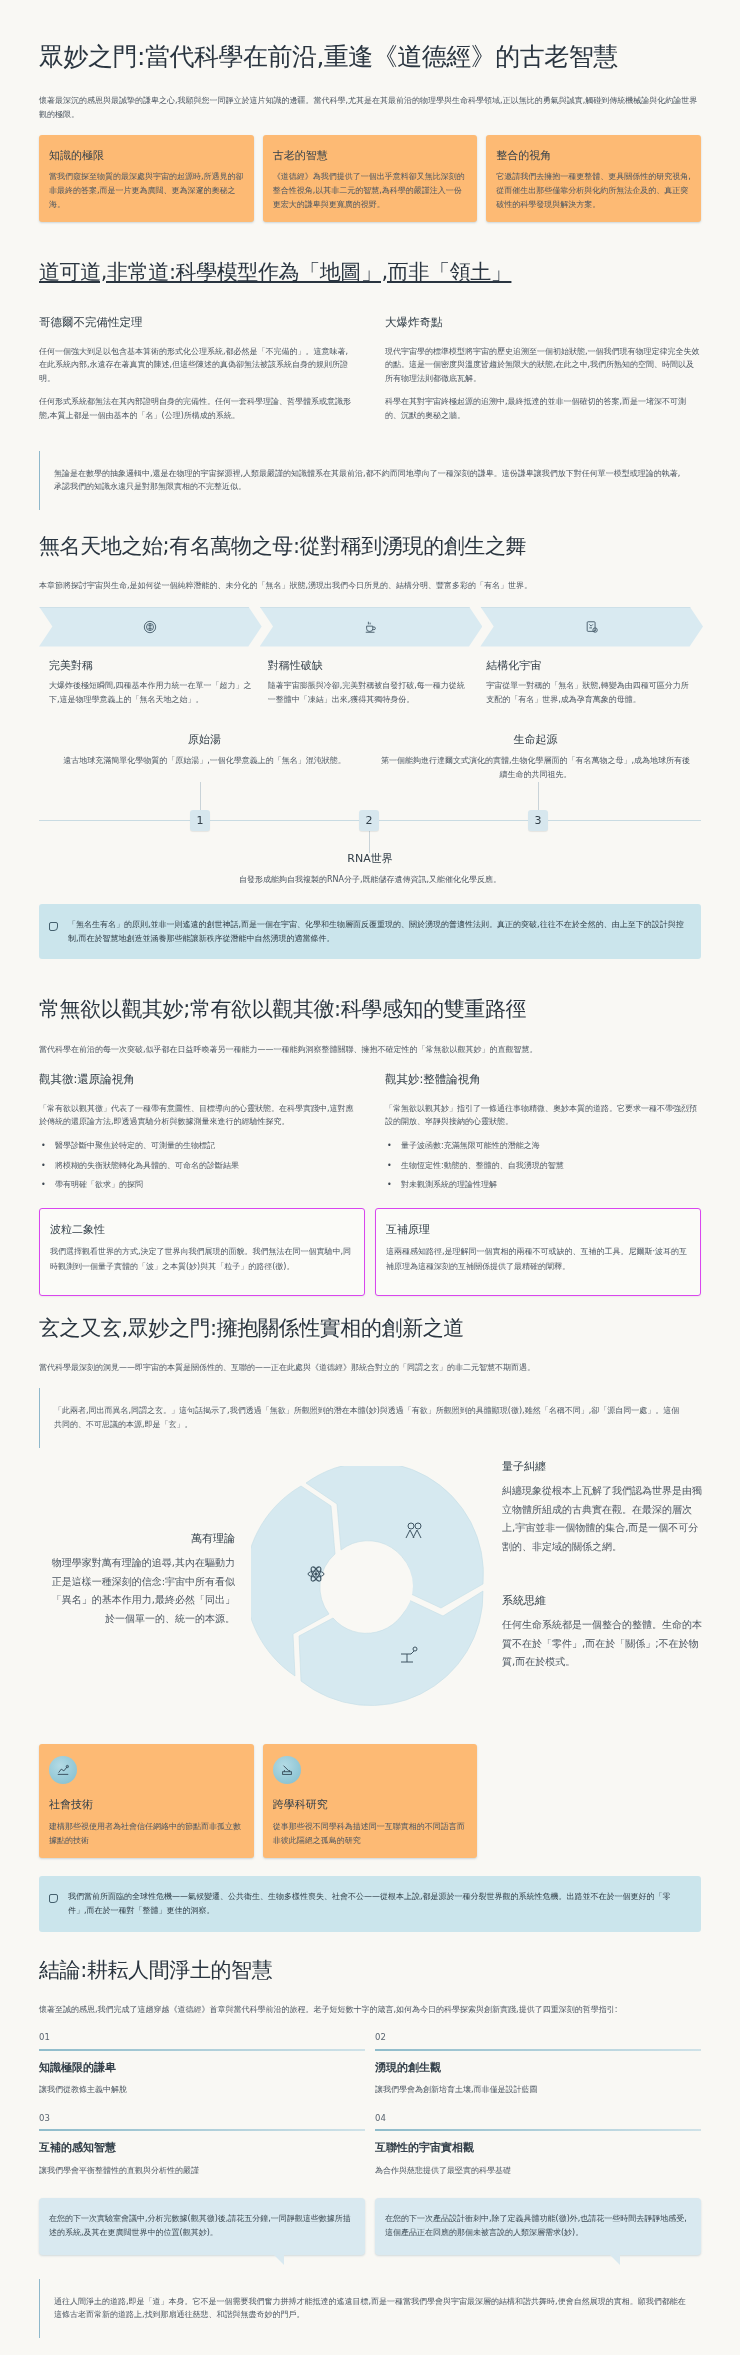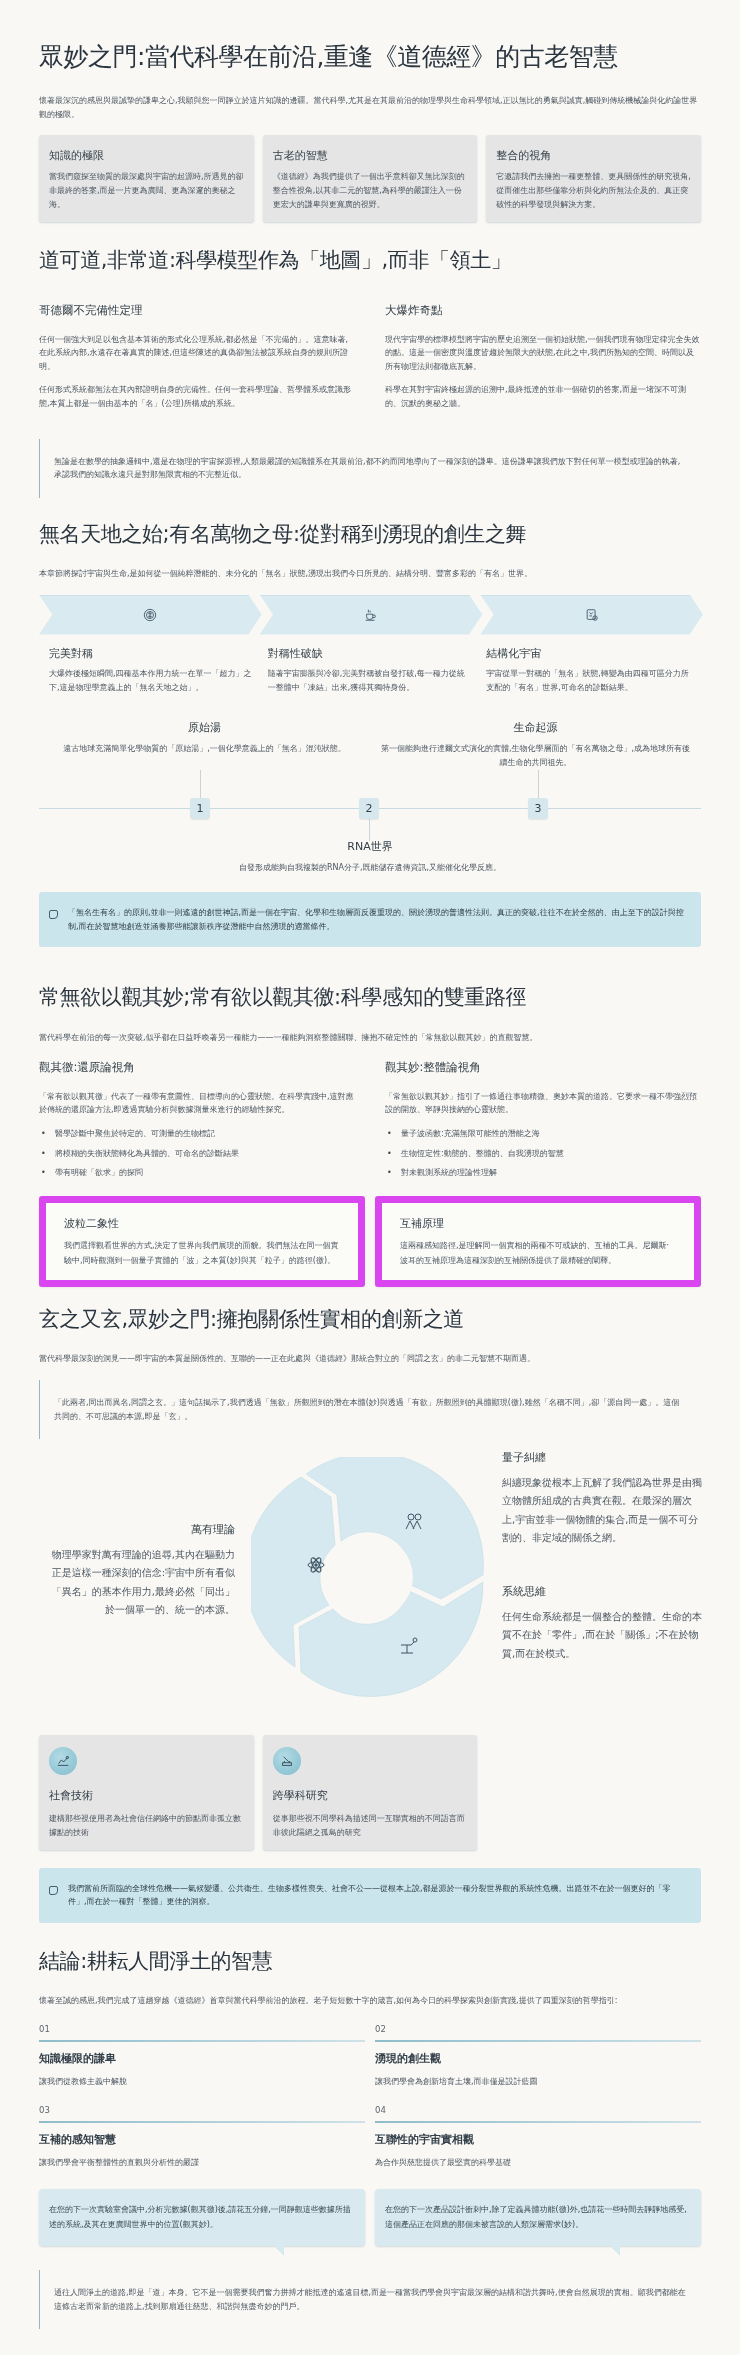--- a/index.html
+++ b/index.html
@@ -13,21 +13,21 @@
     }
     .page { padding: 24px 39px 40px 39px; }
     h1 { font-size: 25px; font-weight: 500; line-height: 1.2; margin-top: 18px; margin-bottom: 22px; letter-spacing: -0.5px; color:#2a3540;}
     h2 { font-size: 21px; font-weight: 500; line-height: 1.2; margin: 18px 0 20px; letter-spacing: -0.4px; color:#2a3540;}
     h3 { font-size: 11.5px; font-weight: 500; margin-bottom: 10px; color:#34404a;}
     p { color: #4b5560; }
     .lead { font-size: 8px; margin-bottom: 14px; color:#4b5560;}
     .grid3 { display: grid; grid-template-columns: 1fr 1fr 1fr; gap: 9px; }
     .grid2 { display: grid; grid-template-columns: 1fr 1fr; gap: 10px; }
     .card-blue {
-      background: #e5e5e5; border-radius: 3px; padding: 12px 10px 10px;
+      background: #fdba74; border-radius: 3px; padding: 12px 10px 10px;
       box-shadow: 0 1px 2px rgba(120,150,165,0.35);
     }
     .card-blue h4 { font-size: 11px; font-weight: 500; margin-bottom: 4px; color:#34404a;}
     .card-blue p { font-size: 8px; line-height: 1.75; }
     .cols2 { display: grid; grid-template-columns: 1fr 1fr; gap: 30px; margin-bottom: 18px; }
     .cols2 h3 { margin-bottom: 12px; }
     .cols2 p { margin-bottom: 10px; }
     .quote {
       border-left: 1px solid #8fb8cb; padding: 16px 14px; margin: 14px 0 12px;
     }
@@ -63,21 +63,21 @@
     .tl-bottom p { font-size: 8px; }
     .note {
       background: #cbe5ec; border-radius: 3px; padding: 14px 14px 14px 10px; display: flex; gap: 10px; margin-top: 18px;
     }
     .note p { font-size: 8px; color:#2e3c46; font-weight: 500;}
     .note-icon { width: 9px; height: 9px; border: 1.3px solid #44606e; border-radius: 2px; flex-shrink: 0; margin-top: 4px; border-bottom-right-radius: 4px;}
     ul.bul { list-style: none; margin-top: 2px; }
     ul.bul li { font-size: 8px; color: #4b5560; padding-left: 16px; position: relative; margin-bottom: 6px; }
     ul.bul li::before { content: "•"; position: absolute; left: 2px; color:#3c4650;}
     .card-outline {
-      border: 7px solid #d946ef; border-radius: 3px; padding: 12px 18px; background: #fbfbf8; min-height: 88px;
+      border: 1px solid #d946ef; border-radius: 3px; padding: 12px 10px; background: #fbfbf8; min-height: 88px;
       box-shadow: 0 1px 2px rgba(0,0,0,0.06);
     }
     .card-outline h4 { font-size: 11px; font-weight: 500; margin-bottom: 6px; color:#34404a;}
     .card-outline p { font-size: 8px; line-height: 1.8; }
     table.cmp { width: 100%; border-collapse: collapse; margin-top: 12px; font-size: 8px; color:#4b5560;}
     table.cmp td { padding: 10px 10px; }
     table.cmp tr:nth-child(1) { background: #f6f6f3; }
     table.cmp tr:nth-child(2) { background: #ececea; }
     
     .cycle { position: relative; height: 270px; margin-top: 12px; }
@@ -122,21 +122,21 @@
     <div class="card-blue">
       <h4>古老的智慧</h4>
       <p>《道德經》為我們提供了一個出乎意料卻又無比深刻的整合性視角,以其非二元的智慧,為科學的嚴謹注入一份更宏大的謙卑與更寬廣的視野。</p>
     </div>
     <div class="card-blue">
       <h4>整合的視角</h4>
       <p>它邀請我們去擁抱一種更整體、更具關係性的研究視角,從而催生出那些僅靠分析與化約所無法企及的、真正突破性的科學發現與解決方案。</p>
     </div>
   </div>
 
-  <h2 style="margin-top:26px;margin-bottom:28px;">道可道,非常道:科學模型作為「地圖」,而非「領土」</h2>
+  <h2 style="margin-top:38px;margin-bottom:28px;text-decoration:underline;">道可道,非常道:科學模型作為「地圖」,而非「領土」</h2>
   <div class="cols2">
     <div>
       <h3>哥德爾不完備性定理</h3>
       <p>任何一個強大到足以包含基本算術的形式化公理系統,都必然是「不完備的」。這意味著,在此系統內部,永遠存在著真實的陳述,但這些陳述的真偽卻無法被該系統自身的規則所證明。</p>
       <p>任何形式系統都無法在其內部證明自身的完備性。任何一套科學理論、哲學體系或意識形態,本質上都是一個由基本的「名」(公理)所構成的系統。</p>
     </div>
     <div>
       <h3>大爆炸奇點</h3>
       <p>現代宇宙學的標準模型將宇宙的歷史追溯至一個初始狀態,一個我們現有物理定律完全失效的點。這是一個密度與溫度皆趨於無限大的狀態,在此之中,我們所熟知的空間、時間以及所有物理法則都徹底瓦解。</p>
       <p>科學在其對宇宙終極起源的追溯中,最終抵達的並非一個確切的答案,而是一堵深不可測的、沉默的奧秘之牆。</p>
@@ -178,21 +178,21 @@
     <div>
       <h4>完美對稱</h4>
       <p>大爆炸後極短瞬間,四種基本作用力統一在單一「超力」之下,這是物理學意義上的「無名天地之始」。</p>
     </div>
     <div>
       <h4>對稱性破缺</h4>
       <p>隨著宇宙膨脹與冷卻,完美對稱被自發打破,每一種力從統一整體中「凍結」出來,獲得其獨特身份。</p>
     </div>
     <div>
       <h4>結構化宇宙</h4>
-      <p>宇宙從單一對稱的「無名」狀態,轉變為由四種可區分力所支配的「有名」世界,可命名的診斷結果。</p>
+      <p>宇宙從單一對稱的「無名」狀態,轉變為由四種可區分力所支配的「有名」世界,成為孕育萬象的母體。</p>
     </div>
   </div>
 
   <div class="tl-top">
     <div class="tl-item">
       <h4>原始湯</h4>
       <p>遠古地球充滿簡單化學物質的「原始湯」,一個化學意義上的「無名」混沌狀態。</p>
     </div>
     <div class="tl-item">
       <h4>生命起源</h4>

